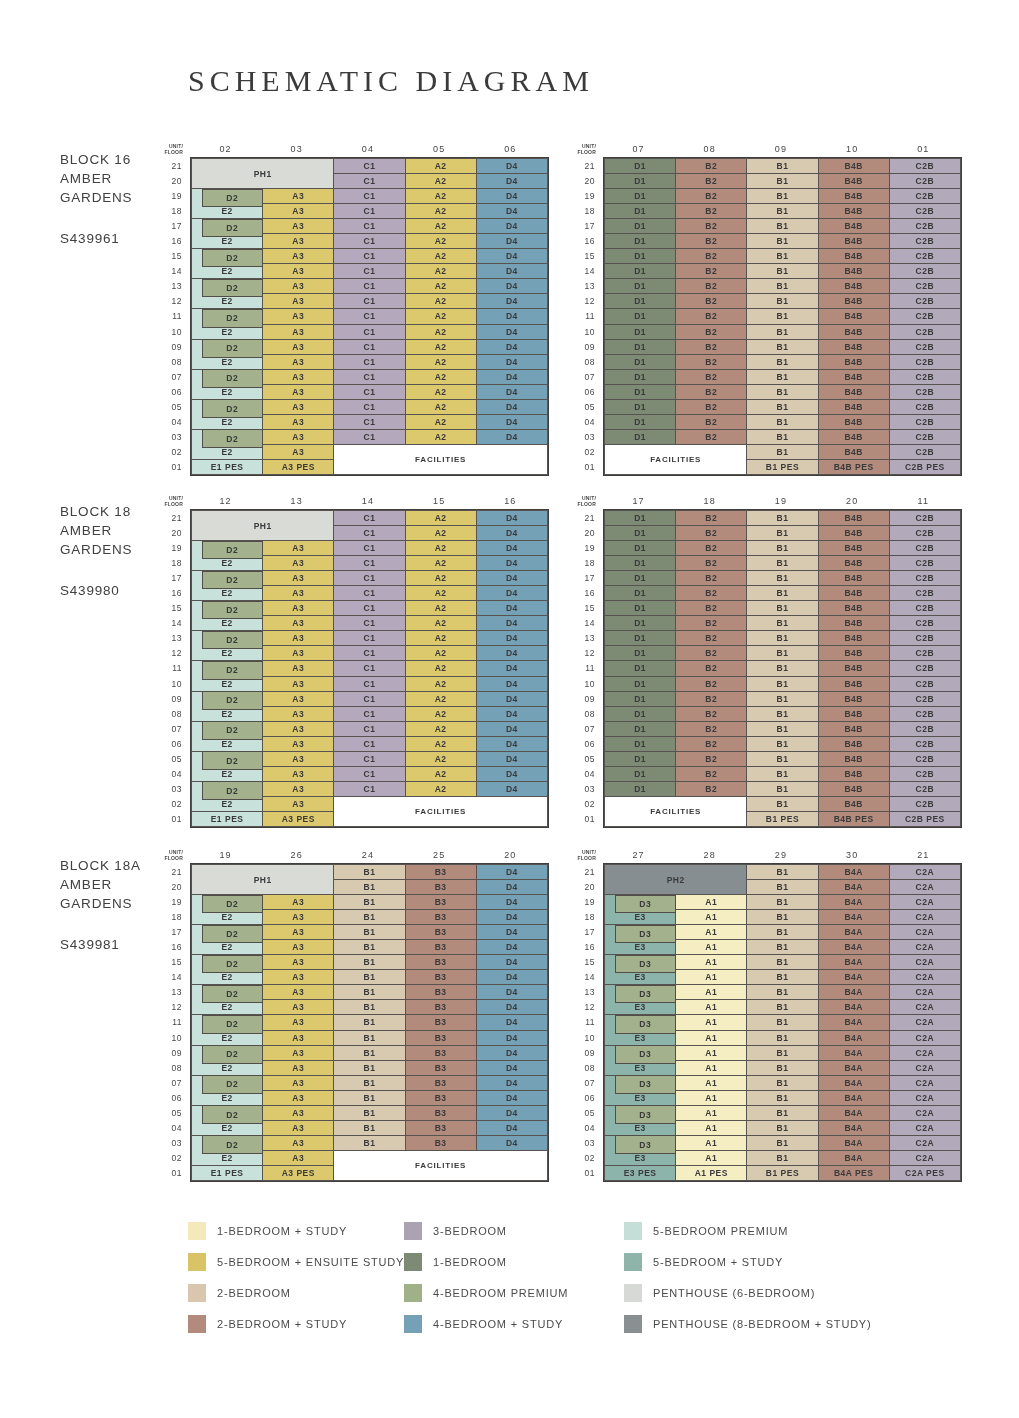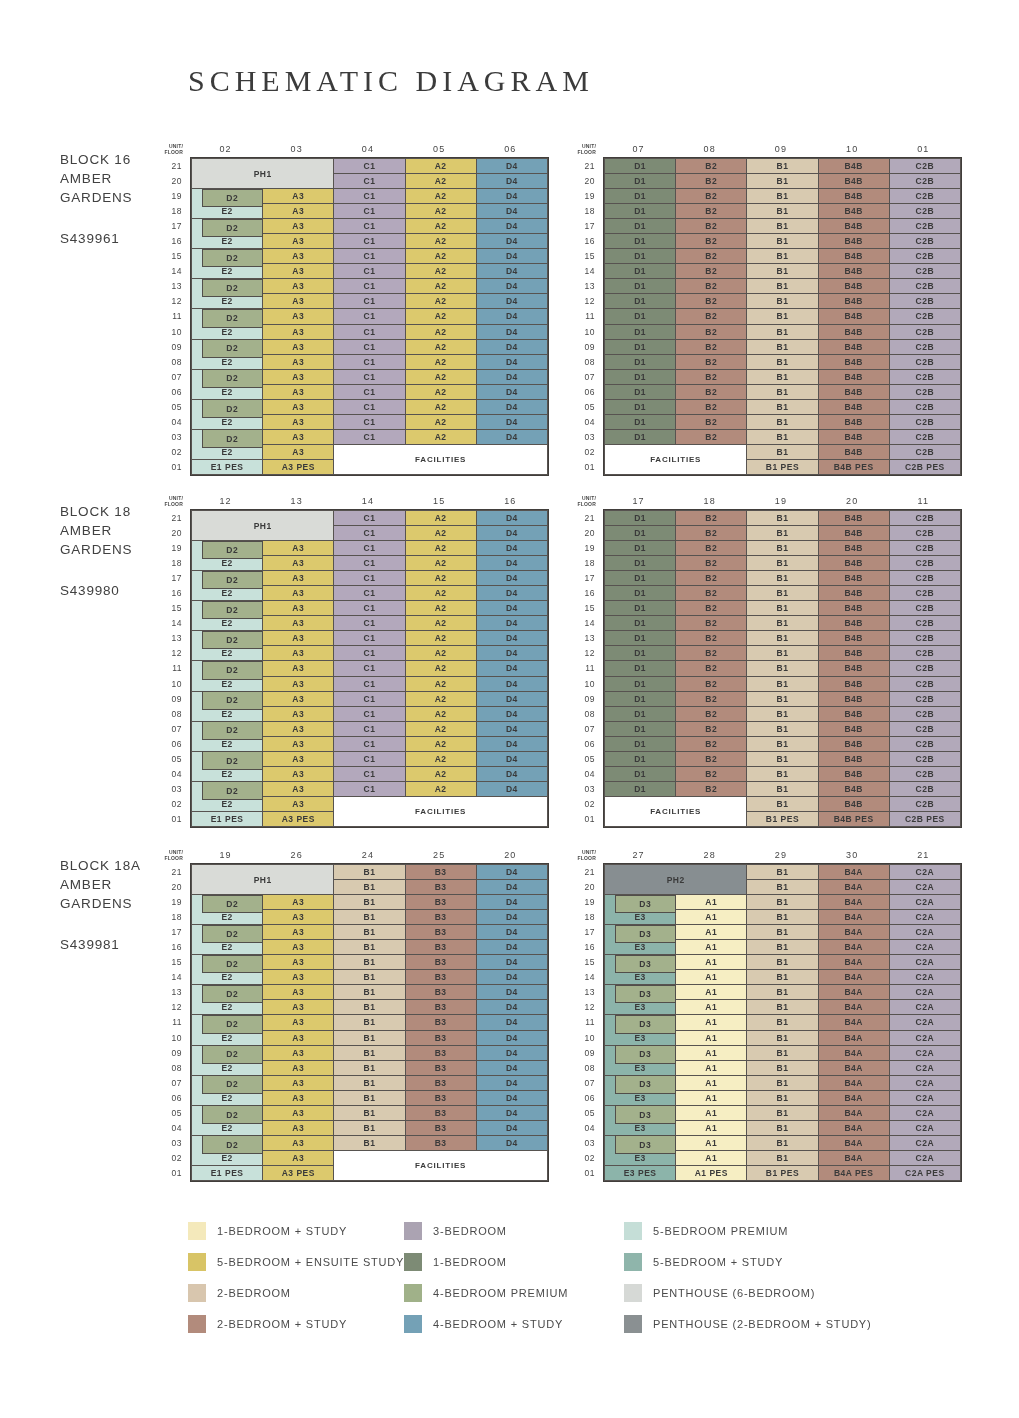--- a/index.html
+++ b/index.html
@@ -1031,17 +1031,17 @@
         <div class="legend-item">
           <div class="legend-swatch" style="background: rgb(143, 181, 171);"></div>
           <div class="legend-text">5-BEDROOM + STUDY</div>
         </div>
         <div class="legend-item">
           <div class="legend-swatch" style="background: rgb(214, 217, 214);"></div>
           <div class="legend-text">PENTHOUSE (6-BEDROOM)</div>
         </div>
         <div class="legend-item">
           <div class="legend-swatch" style="background: rgb(138, 144, 146);"></div>
-          <div class="legend-text">PENTHOUSE (2-BEDROOM + STUDY)</div>
+          <div class="legend-text">PENTHOUSE (8-BEDROOM + STUDY)</div>
         </div>
       </div>
     </div>
 </div>
 
 </body></html>

